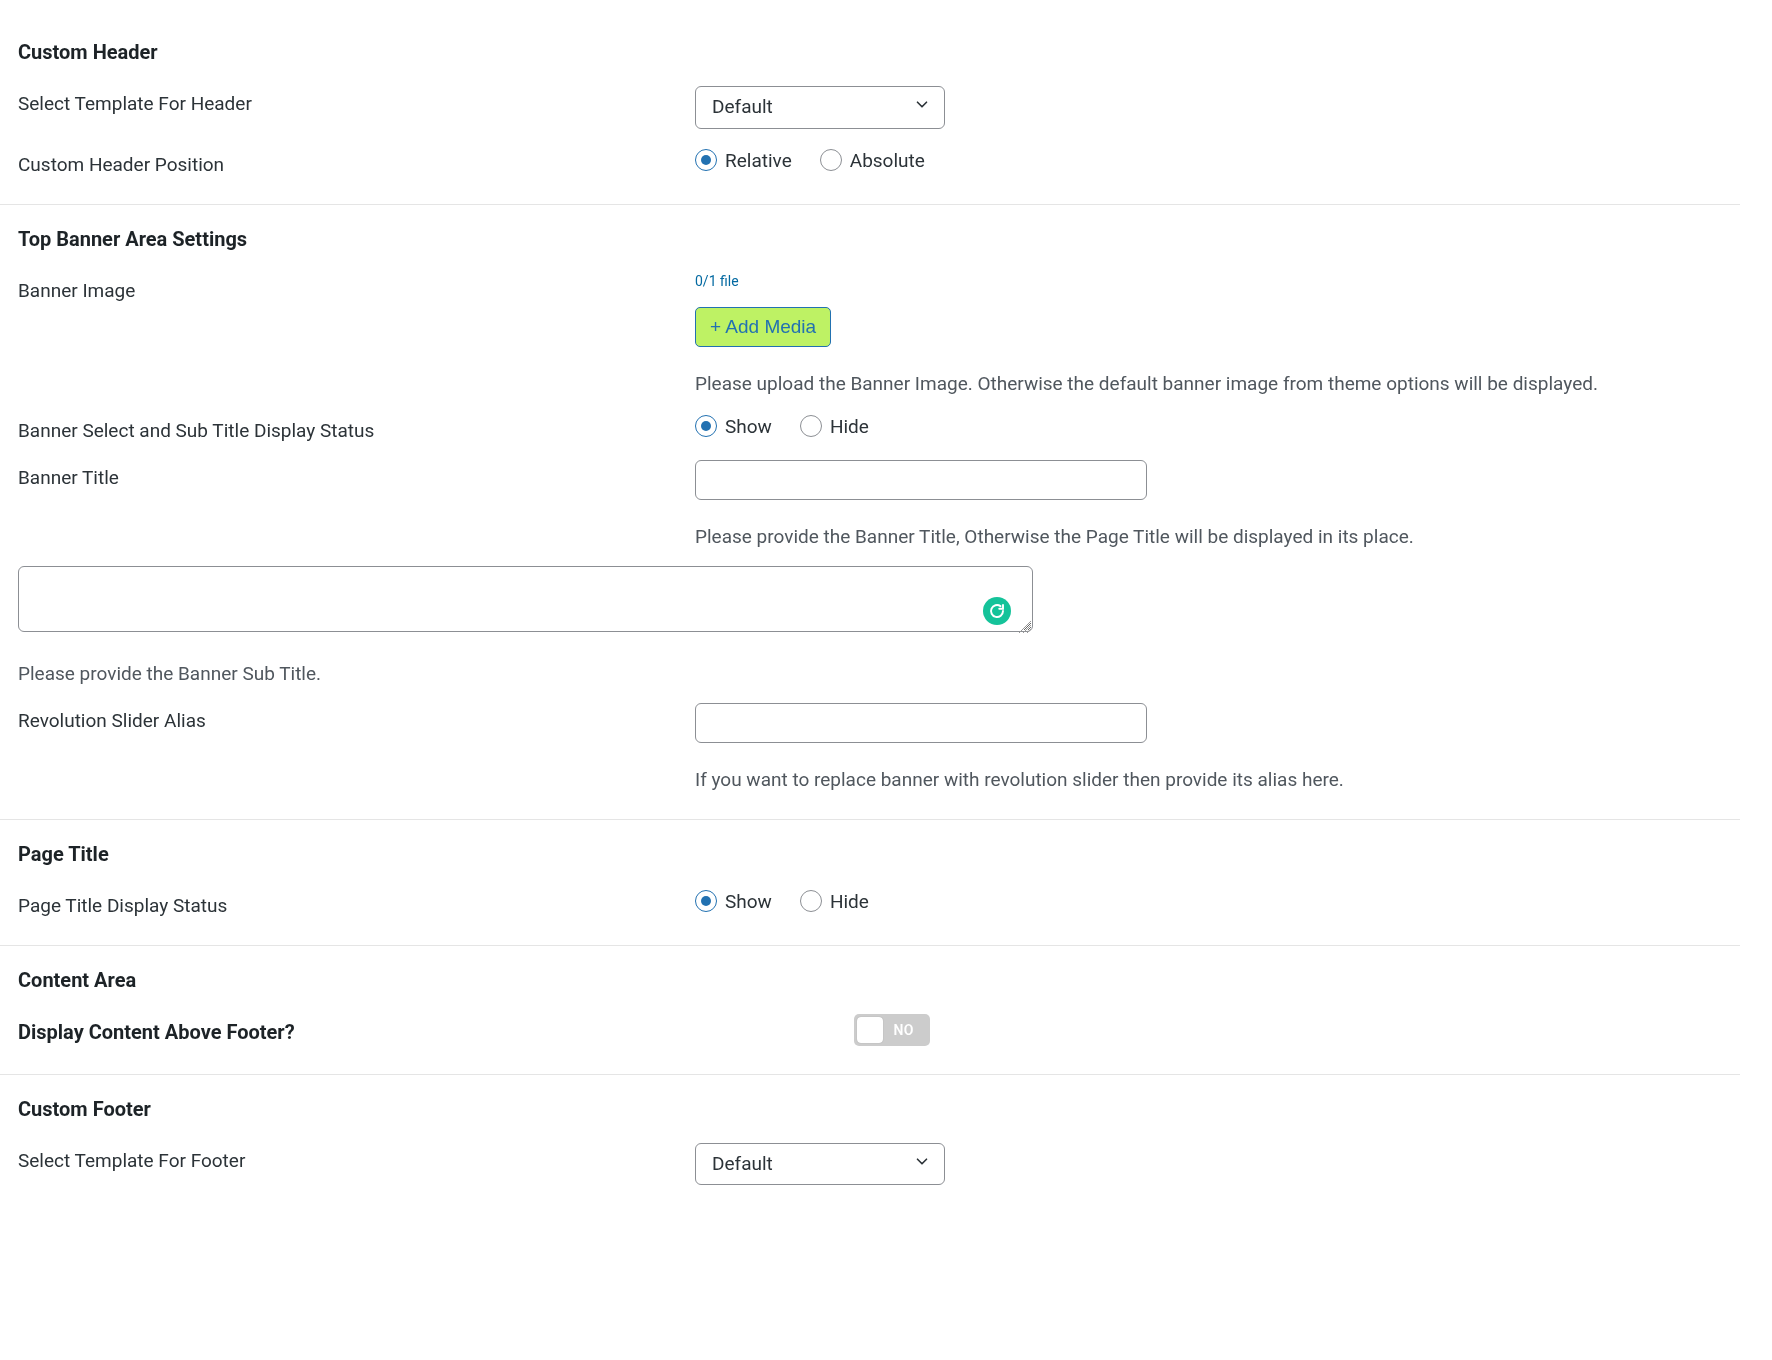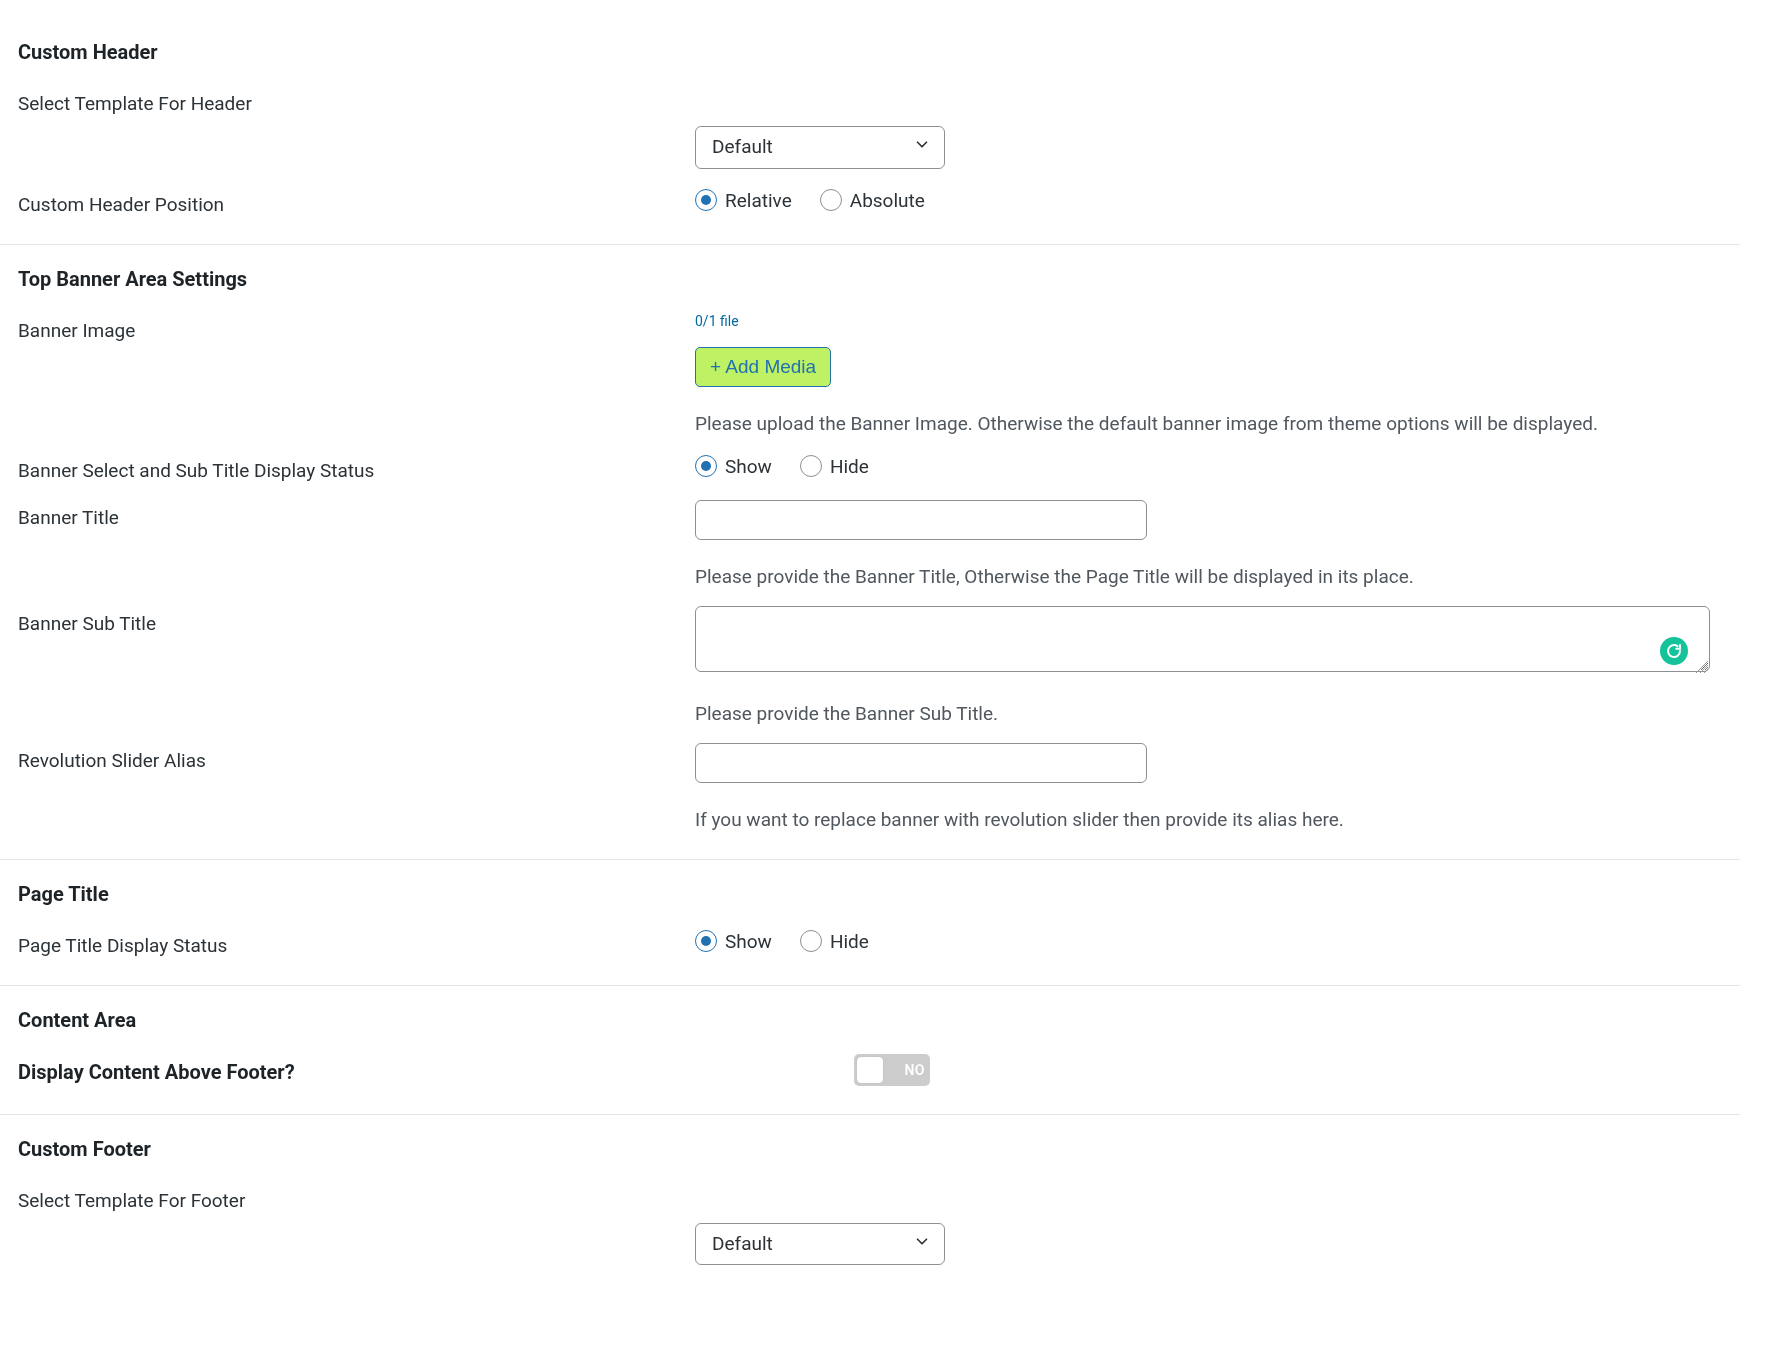--- a/index.html
+++ b/index.html
@@ -49,21 +49,20 @@
   }
   .file-count {
     font-size: 14px;
     color: #0369a1;
     margin-bottom: 18px;
   }
   
   .select-wrap {
     position: relative;
     display: inline-block;
-    margin-top: 40px;
   }
   .select {
     appearance: none;
     -webkit-appearance: none;
     border: 1px solid #8c8f94;
     border-radius: 6px;
     background: #fff;
     font-size: 19px;
     color: #2c3338;
     padding: 8px 46px 8px 16px;
@@ -149,21 +148,21 @@
   }
   .toggle {
     position: relative; width: 76px; height: 32px; border-radius: 5px;
     background:#ccc; cursor:pointer; display:flex; align-items:center;
   }
   .toggle .knob {
     width: 26px; height: 26px; background:#fff; border-radius:4px; margin-left:3px;
     box-shadow: 0 0 1px rgba(0,0,0,.3);
   }
   .toggle .state {
-    position:absolute; right: 5px; top: 50%; transform: translateY(-50%);
+    position:absolute; right: 16px; top: 50%; transform: translateY(-50%);
     font-size: 14px; font-weight:600; color:#fff; letter-spacing: .5px;
   }
 </style>
 </head>
 <body>
 
 <div class="page">
 
   <div class="section">
     <div class="section-title">Custom Header</div>
@@ -233,21 +232,20 @@
 
     <div class="row">
       <div class="label-col">Banner Title</div>
       <div class="field-col">
         <input type="text" class="text-input" value="" style="">
         <div class="help">Please provide the Banner Title, Otherwise the Page Title will be displayed in its place.</div>
       </div>
     </div>
 
     <div class="row">
-      <div class="label-col">Banner Sub Title</div>
       <div class="field-col">
         <div class="textarea-wrap">
           <textarea class="textarea" style=""></textarea>
           <span class="grammarly">
             <svg width="18" height="18" viewBox="0 0 24 24" fill="none" stroke="#ffffff" stroke-width="2.6" stroke-linecap="round">
                 <path d="M20 12a8 8 0 1 1-3.3-6.5"></path>
                 <polyline points="20 4 20 9 15 9" fill="none"></polyline>
               </svg>
           </span>
           <span class="resize-handle">

